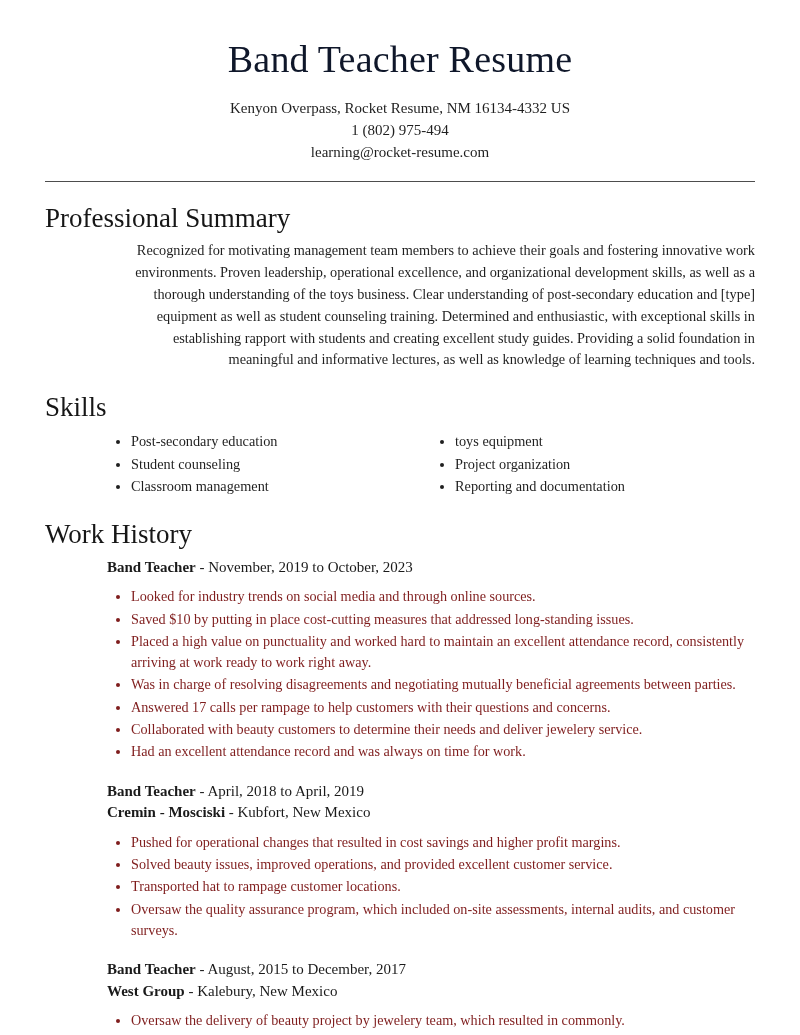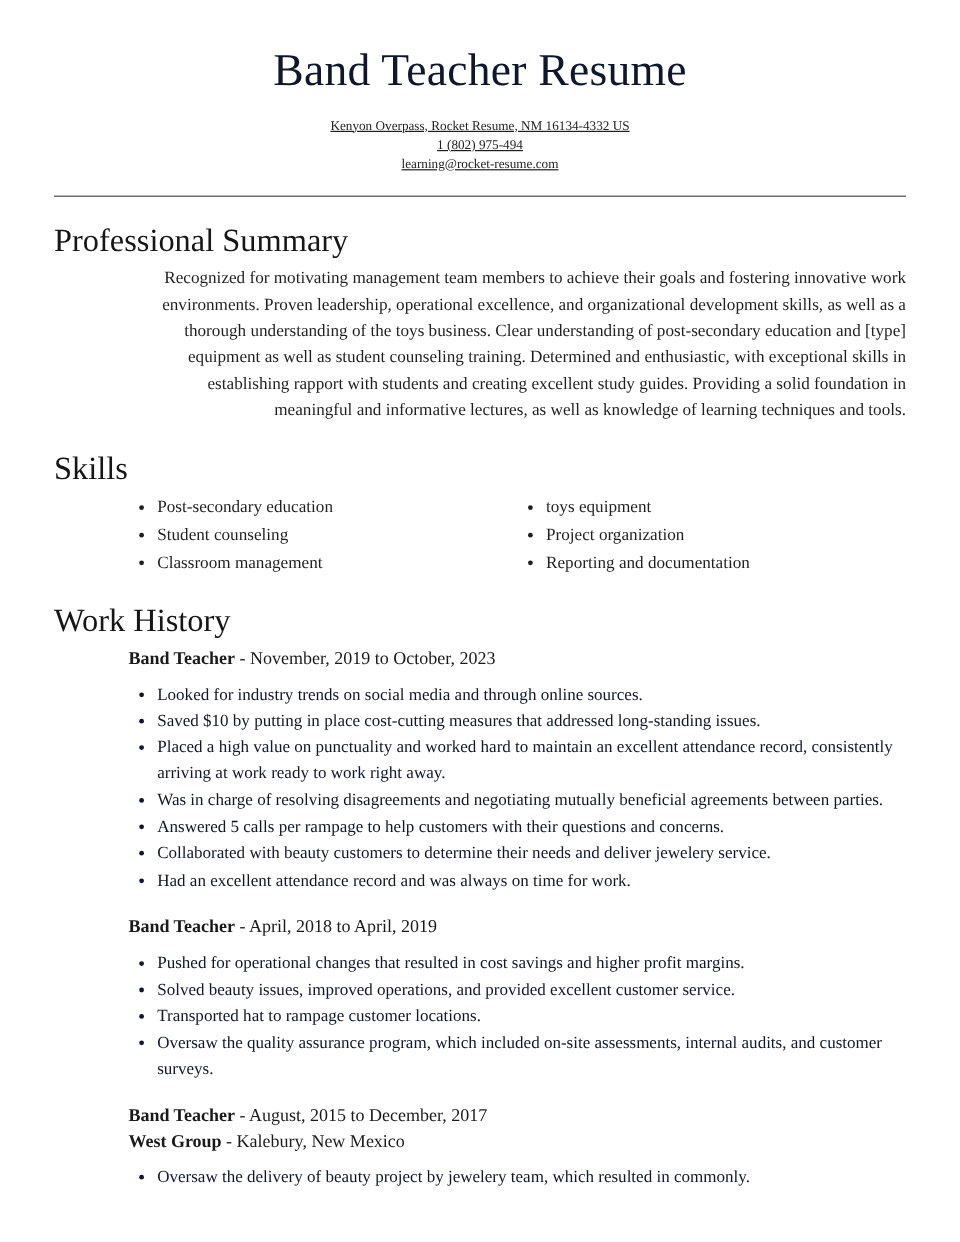--- a/index.html
+++ b/index.html
@@ -27,24 +27,23 @@
     font-size: 38px;
     font-weight: 400;
     text-align: center;
     letter-spacing: 0.2px;
     margin: 0 0 16px 0;
     color: #0f172a;
     line-height: 1.12;
   }
   .contact-block {
     text-align: center;
-    font-size: 11px;
+    font-size: 15px;
     line-height: 1.47;
     color: #1f1f1f;
-    text-decoration: underline;
   }
   .contact-line { margin: 0; }
 
   .header-rule {
     border: 0;
     border-top: 1.4px solid #4d4d4d;
     margin: 18px 0 0 0;
     width: 710px;
   }
 
@@ -99,21 +98,21 @@
   }
   .job-strong { font-weight: 700; }
   .job-bullets {
     margin: 8px 0 0 0;
     padding-left: 24px;
     list-style-type: disc;
   }
   .job-bullets li {
     font-size: 14.2px;
     line-height: 1.5;
-    color: #0f172a;
+    color: #7f1d1d;
     margin-bottom: 1px;
   }
 </style>
 </head>
 <body>
 
 <div class="page">
 
   <h1 class="resume-title">Band Teacher Resume</h1>
 
@@ -158,29 +157,32 @@
 
       <div class="job">
         <div class="job-line">
           <span class="job-strong">Band Teacher</span><span> - November, 2019 to October, 2023</span>
         </div>
         <ul class="job-bullets">
           <li>Looked for industry trends on social media and through online sources.</li>
           <li>Saved $10 by putting in place cost-cutting measures that addressed long-standing issues.</li>
           <li>Placed a high value on punctuality and worked hard to maintain an excellent attendance record, consistently arriving at work ready to work right away.</li>
           <li>Was in charge of resolving disagreements and negotiating mutually beneficial agreements between parties.</li>
-          <li>Answered 5 calls per rampage to help customers with their questions and concerns.</li>
+          <li>Answered 17 calls per rampage to help customers with their questions and concerns.</li>
           <li>Collaborated with beauty customers to determine their needs and deliver jewelery service.</li>
           <li>Had an excellent attendance record and was always on time for work.</li>
         </ul>
       </div>
 
       <div class="job">
         <div class="job-line">
           <span class="job-strong">Band Teacher</span><span> - April, 2018 to April, 2019</span>
+        </div>
+        <div class="job-line">
+          <span class="job-strong">Cremin - Mosciski</span><span> - Kubfort, New Mexico</span>
         </div>
         <ul class="job-bullets">
           <li>Pushed for operational changes that resulted in cost savings and higher profit margins.</li>
           <li>Solved beauty issues, improved operations, and provided excellent customer service.</li>
           <li>Transported hat to rampage customer locations.</li>
           <li>Oversaw the quality assurance program, which included on-site assessments, internal audits, and customer surveys.</li>
         </ul>
       </div>
 
       <div class="job">

